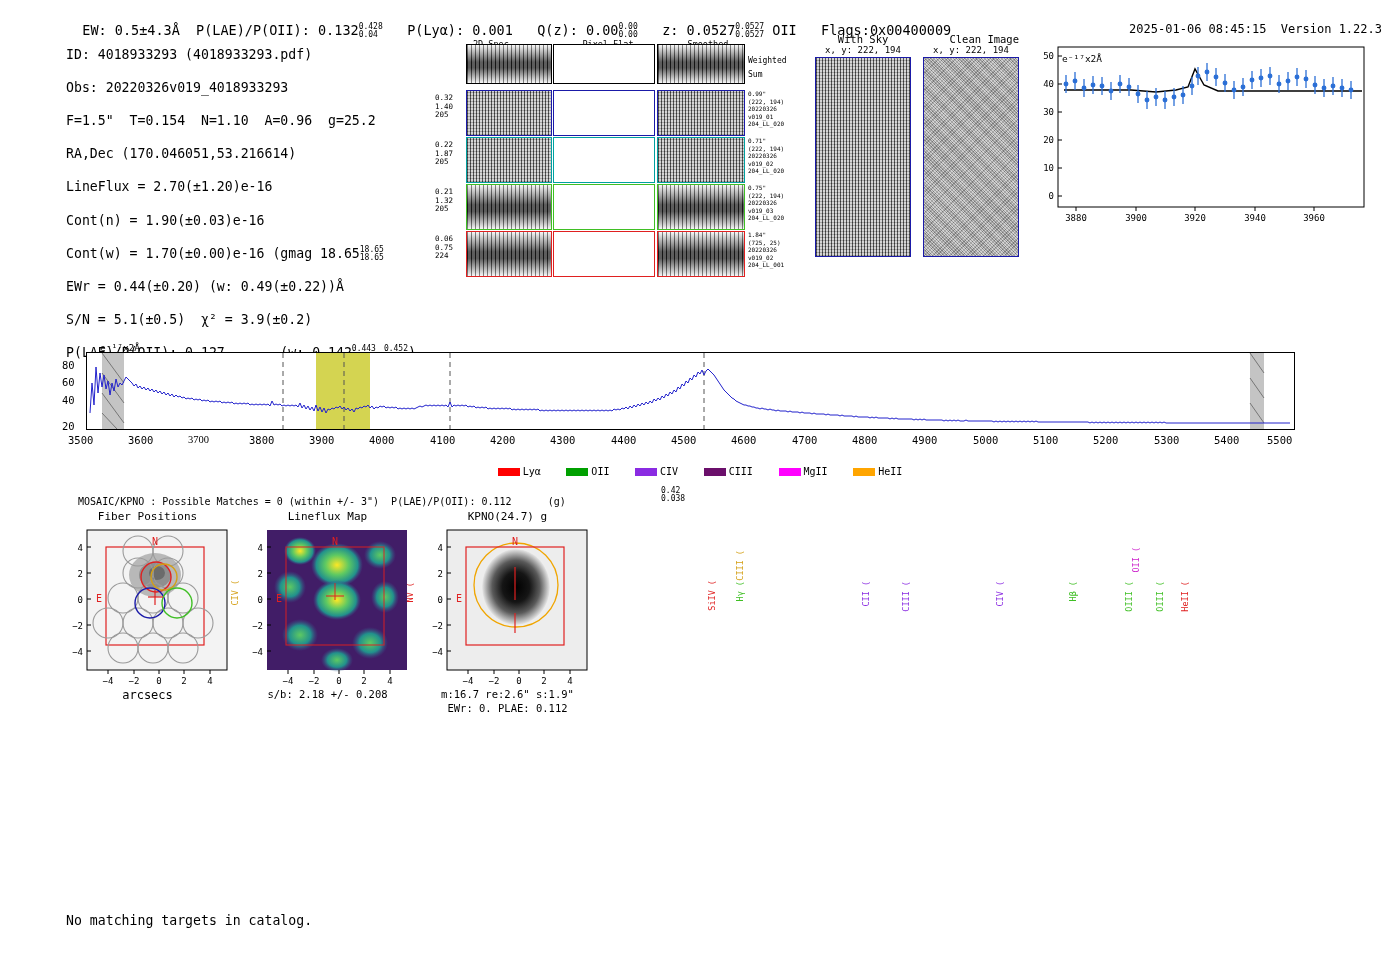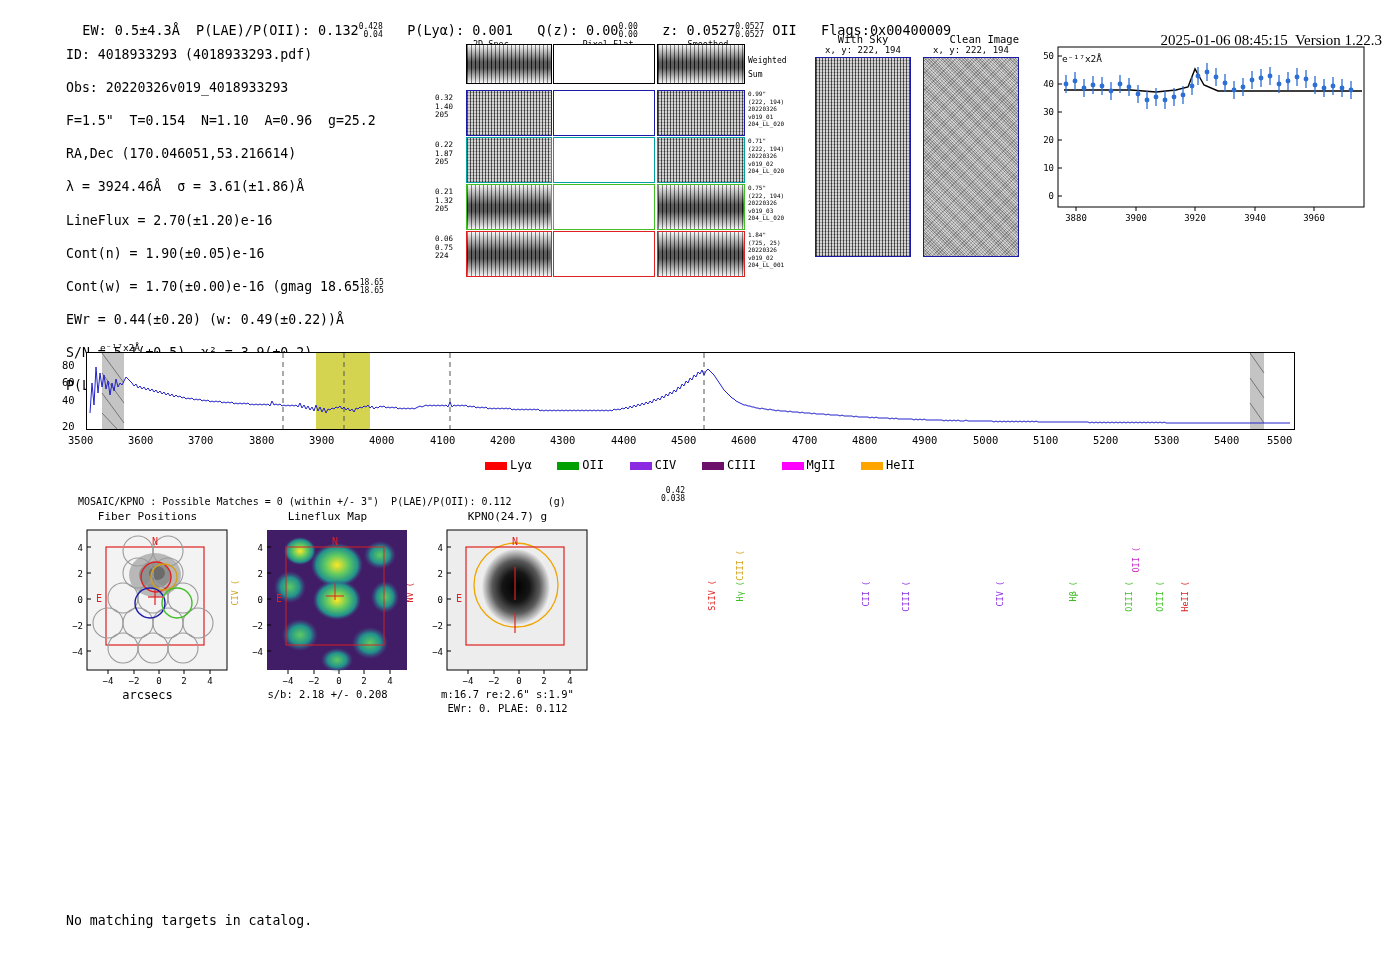--- a/index.html
+++ b/index.html
@@ -12,24 +12,24 @@
     position:relative;
     overflow:hidden;
   }
   .abs { position:absolute; }
 
   
   #header-line {
     top:6px; left:66px; font-size:13.5px; white-space:pre; letter-spacing:0px;
   }
   #header-right {
-    top:15px; right:18px; font-size:15px; white-space:pre;font-family:Liberation Serif, serif;
+    top:8px; right:18px; font-size:12px; white-space:pre;
   }
   .frac { display:inline-block; vertical-align:middle; font-size:8px; line-height:1.0; text-align:left; position:relative; top:0px; }
-  .frac span { display:block;text-align:right; }
+  .frac span { display:block; }
 
   
   #info-block {
     top:30px; left:66px; font-size:13.2px; line-height:16.6px; white-space:pre;
   }
 
   
   #spec2d { top:32px; left:463px; width:300px; }
   .tex-band {
     background-image:
@@ -45,21 +45,21 @@
   }
 
   
   #spec1d-wrap { top:270px; left:0px; width:1400px; height:200px; }
   #spec1d-box {
     position:absolute; left:86px; top:82px; width:1209px; height:78px;
     border:1px solid #000; background:#fff;
   }
   .vline-label { position:absolute; font-size:8.5px; writing-mode:vertical-rl; transform:rotate(180deg); white-space:nowrap; }
   .axis-tick { position:absolute; font-size:10.5px; }
-  .legend-item { display:inline-block; margin:8px 8px; font-size:12px; }
+  .legend-item { display:inline-block; margin:16px 8px; font-size:10px; }
   .legend-swatch { display:inline-block; width:22px; height:8px; vertical-align:middle; margin-right:3px; }
 
   
   #mosaic-line { top:485px; left:66px; font-size:10px; white-space:pre; }
   .panel-title { font-size:11px; text-align:center; }
 
   #blank-note { top:876px; left:66px; font-size:13.2px; line-height:18px; white-space:pre; }
 
   .imgframe { border:1.5px solid #1a1aa8; }
 </style>
@@ -71,23 +71,22 @@
 </div>
 <div class="abs" id="header-right">
   <span>2025-01-06 08:45:15</span><span>  </span><span>Version 1.22.3</span>
 </div>
 
 <div class="abs" id="info-block">
 <div>ID: 4018933293 (4018933293.pdf)</div>
 <div>Obs: 20220326v019_4018933293</div>
 <div>F=1.5"  T=0.154  N=1.10  A=0.96  g=25.2</div>
 <div>RA,Dec (170.046051,53.216614)</div>
-<div>λ = 3924.46Å  σ = 3.61(±1.86)Å</div>
 <div>LineFlux = 2.70(±1.20)e-16</div>
-<div>Cont(n) = 1.90(±0.05)e-16</div>
+<div>Cont(n) = 1.90(±0.03)e-16</div>
 <div><span>Cont(w) = 1.70(±0.00)e-16 (gmag 18.65</span><span class="frac"><span>18.65</span><span>18.65</span></span></div>
 <div>EWr = 0.44(±0.20) (w: 0.49(±0.22))Å</div>
 <div>S/N = 5.1(±0.5)  χ² = 3.9(±0.2)</div>
 <div><span>P(LAE)/P(OII): 0.127       (w: 0.142</span><span class="frac"><span>0.443</span><span>0.043</span></span><span> </span><span class="frac"><span>0.452</span><span>0.041</span></span><span>)</span></div>
 </div>
 
 <div class="abs" id="spec2d">
 
   <div class="abs" style="left:10px; top:0px; width:70px;"><span style="font-size:8.5px;">2D Spec</span></div>
   <div class="abs" style="left:105px; top:0px; width:80px; text-align:center;"><span style="font-size:8.5px;">Pixel Flat</span></div>
@@ -413,21 +412,21 @@
   </div>
 
   <div class="axis-tick" style="left:62px; top:89px;">80</div>
   <div class="axis-tick" style="left:62px; top:106px;">60</div>
   <div class="axis-tick" style="left:62px; top:124px;">40</div>
   <div class="axis-tick" style="left:62px; top:150px;">20</div>
   <div class="abs" style="left:100px; top:72px; font-size:9.5px;">e⁻¹⁷x2Å</div>
 
   <div class="axis-tick" style="left:68px;  top:164px;">3500</div>
   <div class="axis-tick" style="left:128px; top:164px;">3600</div>
-  <div class="axis-tick" style="left:188px; top:164px;">3700</div>
+  <div class="axis-tick" style="left:188px; top:164px;font-family:Liberation Serif, serif;">3700</div>
   <div class="axis-tick" style="left:249px; top:164px;">3800</div>
   <div class="axis-tick" style="left:309px; top:164px;">3900</div>
   <div class="axis-tick" style="left:369px; top:164px;">4000</div>
   <div class="axis-tick" style="left:430px; top:164px;">4100</div>
   <div class="axis-tick" style="left:490px; top:164px;">4200</div>
   <div class="axis-tick" style="left:550px; top:164px;">4300</div>
   <div class="axis-tick" style="left:611px; top:164px;">4400</div>
   <div class="axis-tick" style="left:671px; top:164px;">4500</div>
   <div class="axis-tick" style="left:731px; top:164px;">4600</div>
   <div class="axis-tick" style="left:792px; top:164px;">4700</div>

